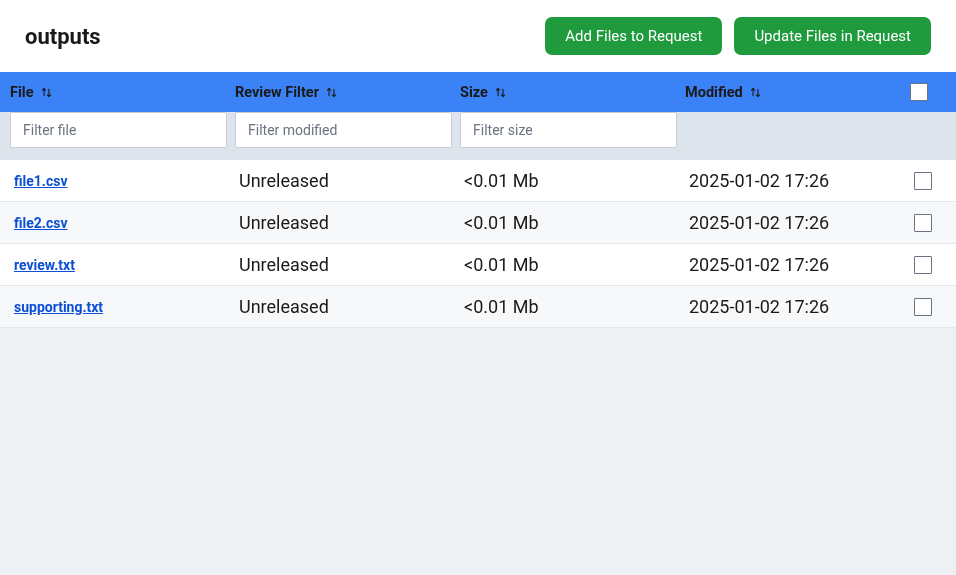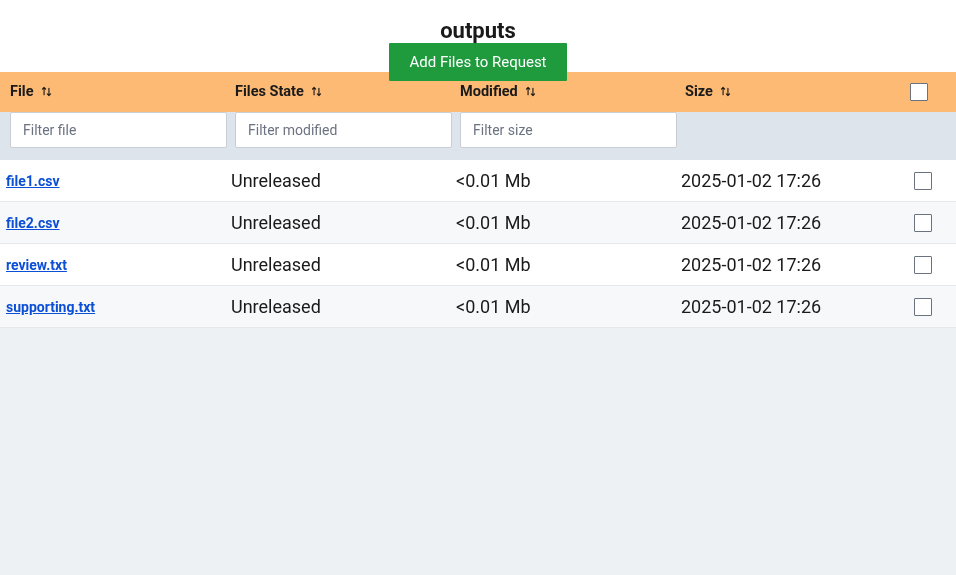--- a/index.html
+++ b/index.html
@@ -15,46 +15,46 @@
       font-size: 14px;
       color: #1a1a1a;
     }
     .header {
       background: #ffffff;
       padding: 18px 25px;
       display: flex;
       justify-content: space-between;
       align-items: center;
       height: 72px;
-      flex-direction: column;
     }
     .title {
       font-size: 22px;
       font-weight: 700;
       color: #1a1a1a;
     }
     .header-actions {
       display: flex;
       gap: 12px;
     }
     .btn-primary {
       background: #1f9b3e;
       color: #ffffff;
       border: none;
       padding: 10px 20px;
-      border-radius: 1px;
+      border-radius: 7px;
       font-size: 15px;
       font-weight: 400;
       cursor: pointer;
       font-family: inherit;
       text-align: center;
     }
     .table-header-row {
-      background: #fdba74;
-      display: flex;
+      background: #3b82f6;
+      display: flex;
+      align-items: center;
       padding: 11px 8px 11px 8px;
     }
     .col {
       padding: 0 2px;
     }
     .col-file {
       width: 225px;
       flex-shrink: 0;
     }
     .col-review {
@@ -110,21 +110,21 @@
       color: #333;
       font-family: inherit;
       outline: none;
     }
     .filter-input::placeholder {
       color: #6b7280;
     }
     .data-row {
       display: flex;
       align-items: center;
-      padding: 10px 4px;
+      padding: 10px 12px;
       background: #ffffff;
       border-bottom: 1px solid #e5e8ec;
     }
     .data-row.alt {
       background: #f6f8fa;
     }
     .file-link {
       color: #0a4fd6;
       text-decoration: underline;
       font-weight: 700;
@@ -150,60 +150,61 @@
       -webkit-appearance: none;
     }
   </style>
 </head>
 <body>
 
 <div class="header">
   <div class="title">outputs</div>
   <div class="header-actions">
     <button class="btn-primary">Add Files to Request</button>
+    <button class="btn-primary">Update Files in Request</button>
   </div>
 </div>
 
 <div class="table-header-row">
   <div class="col col-file">
     <div class="th">
       <span>File</span>
       <span class="sort-icon">
         <svg width="13" height="13" viewBox="0 0 16 16" fill="none">
           <path d="M5 3 L5 12 M5 3 L3 5 M5 3 L7 5" stroke="#1a1a1a" stroke-width="1.4" stroke-linecap="round" stroke-linejoin="round"></path>
           <path d="M11 4 L11 13 M11 13 L9 11 M11 13 L13 11" stroke="#1a1a1a" stroke-width="1.4" stroke-linecap="round" stroke-linejoin="round"></path>
         </svg>
       </span>
     </div>
   </div>
   <div class="col col-review">
     <div class="th">
-      <span>Files State</span>
+      <span>Review Filter</span>
+      <span class="sort-icon">
+        <svg width="13" height="13" viewBox="0 0 16 16" fill="none">
+          <path d="M5 3 L5 12 M5 3 L3 5 M5 3 L7 5" stroke="#1a1a1a" stroke-width="1.4" stroke-linecap="round" stroke-linejoin="round"></path>
+          <path d="M11 4 L11 13 M11 13 L9 11 M11 13 L13 11" stroke="#1a1a1a" stroke-width="1.4" stroke-linecap="round" stroke-linejoin="round"></path>
+        </svg>
+      </span>
+    </div>
+  </div>
+  <div class="col col-size">
+    <div class="th">
+      <span>Size</span>
       <span class="sort-icon">
         <svg width="13" height="13" viewBox="0 0 16 16" fill="none">
           <path d="M5 3 L5 12 M5 3 L3 5 M5 3 L7 5" stroke="#1a1a1a" stroke-width="1.4" stroke-linecap="round" stroke-linejoin="round"></path>
           <path d="M11 4 L11 13 M11 13 L9 11 M11 13 L13 11" stroke="#1a1a1a" stroke-width="1.4" stroke-linecap="round" stroke-linejoin="round"></path>
         </svg>
       </span>
     </div>
   </div>
   <div class="col col-modified">
     <div class="th">
       <span>Modified</span>
-      <span class="sort-icon">
-        <svg width="13" height="13" viewBox="0 0 16 16" fill="none">
-          <path d="M5 3 L5 12 M5 3 L3 5 M5 3 L7 5" stroke="#1a1a1a" stroke-width="1.4" stroke-linecap="round" stroke-linejoin="round"></path>
-          <path d="M11 4 L11 13 M11 13 L9 11 M11 13 L13 11" stroke="#1a1a1a" stroke-width="1.4" stroke-linecap="round" stroke-linejoin="round"></path>
-        </svg>
-      </span>
-    </div>
-  </div>
-  <div class="col col-size">
-    <div class="th">
-      <span>Size</span>
       <span class="sort-icon">
         <svg width="13" height="13" viewBox="0 0 16 16" fill="none">
           <path d="M5 3 L5 12 M5 3 L3 5 M5 3 L7 5" stroke="#1a1a1a" stroke-width="1.4" stroke-linecap="round" stroke-linejoin="round"></path>
           <path d="M11 4 L11 13 M11 13 L9 11 M11 13 L13 11" stroke="#1a1a1a" stroke-width="1.4" stroke-linecap="round" stroke-linejoin="round"></path>
         </svg>
       </span>
     </div>
   </div>
   <div class="col col-check">
     <input type="checkbox" class="checkbox" style="">

